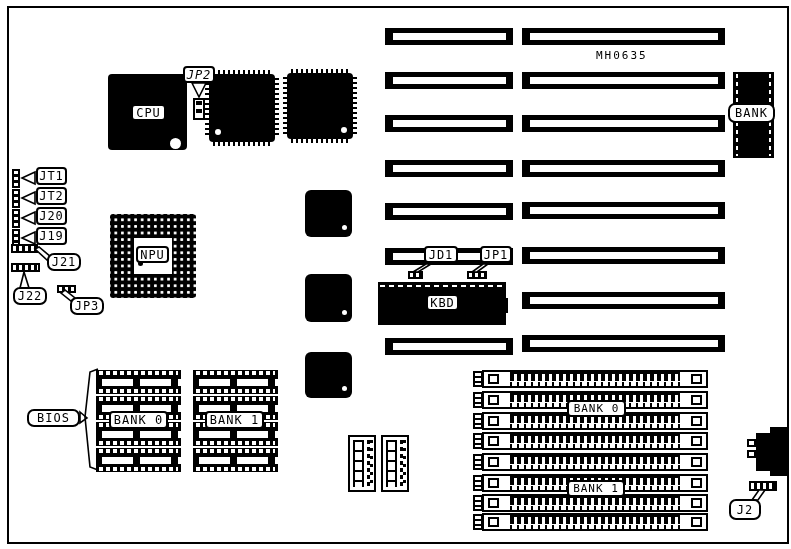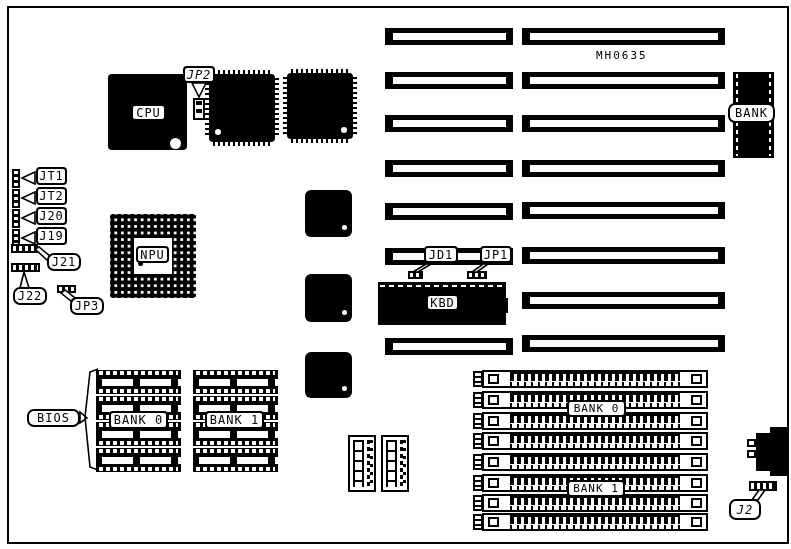--- a/index.html
+++ b/index.html
@@ -351,21 +351,21 @@
 
   <div class="callout small" style="left:567px;top:400px;width:59px;height:17px;">BANK 0</div>
   <div class="callout small" style="left:567px;top:480px;width:58px;height:17px;">BANK 1</div>
 
   <div class="blk" style="left:756px;top:433px;width:16px;height:38px;"></div>
   <div class="blk" style="left:770px;top:427px;width:17px;height:49px;"></div>
   <div class="wsq" style="left:747px;top:439px;"></div>
   <div class="wsq" style="left:747px;top:450px;"></div>
 
   <div class="hjump" style="left:749px;top:481px;width:28px;height:10px;"></div>
-  <div class="callout round" style="left:729px;top:499px;width:32px;height:21px;font-style:italic;">J2</div>
+  <div class="callout round" style="left:729px;top:499px;width:32px;height:21px;">J2</div>
 
   <svg class="overlay" width="791" height="549" viewBox="0 0 791 549">
     <g fill="#fff" stroke="#000" stroke-width="1.6">
       <polygon points="35,172 22,178 35,184"></polygon>
       <polygon points="35,192 22,198 35,204"></polygon>
       <polygon points="35,212 22,218 35,224"></polygon>
       <polygon points="35,232 22,238 35,244"></polygon>
       <polygon points="192,83 199,97 206,83"></polygon>
       <polygon points="35,249 39,247 51,257 47,260"></polygon>
       <polygon points="20,288 24,272 29,288"></polygon>

